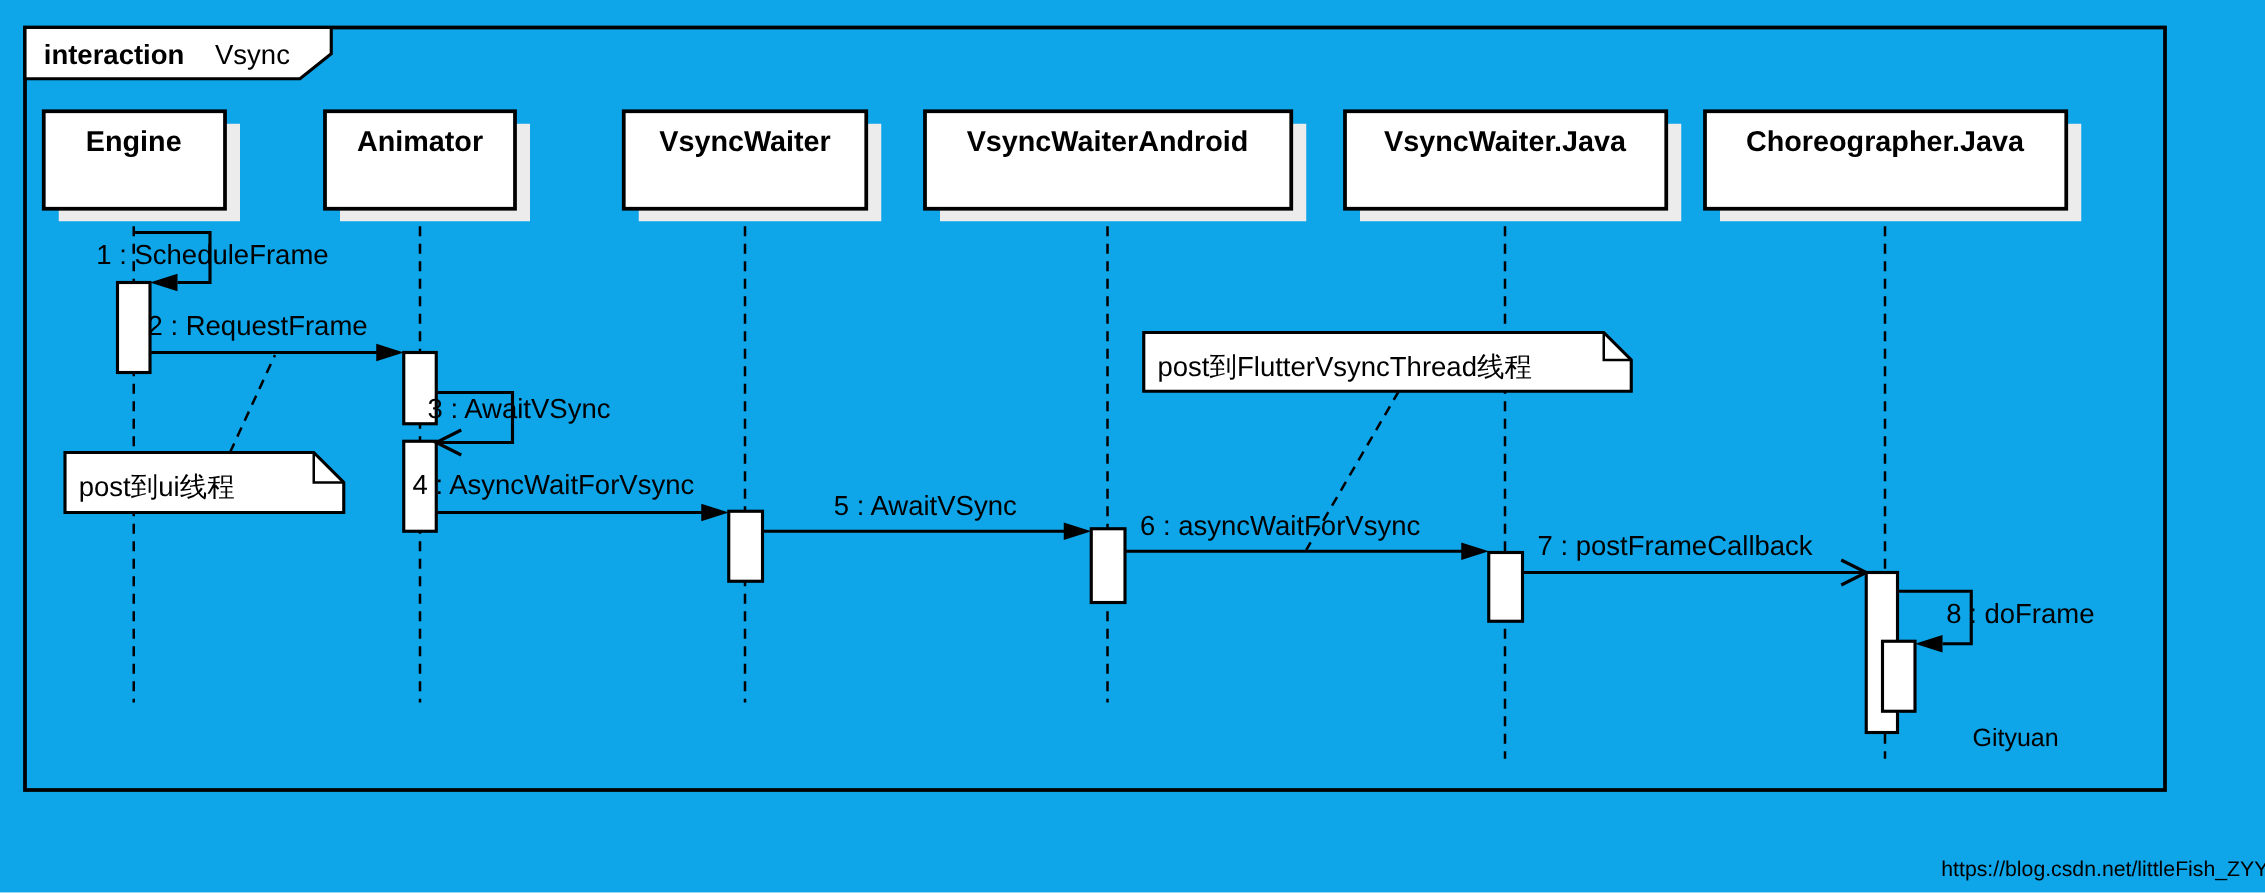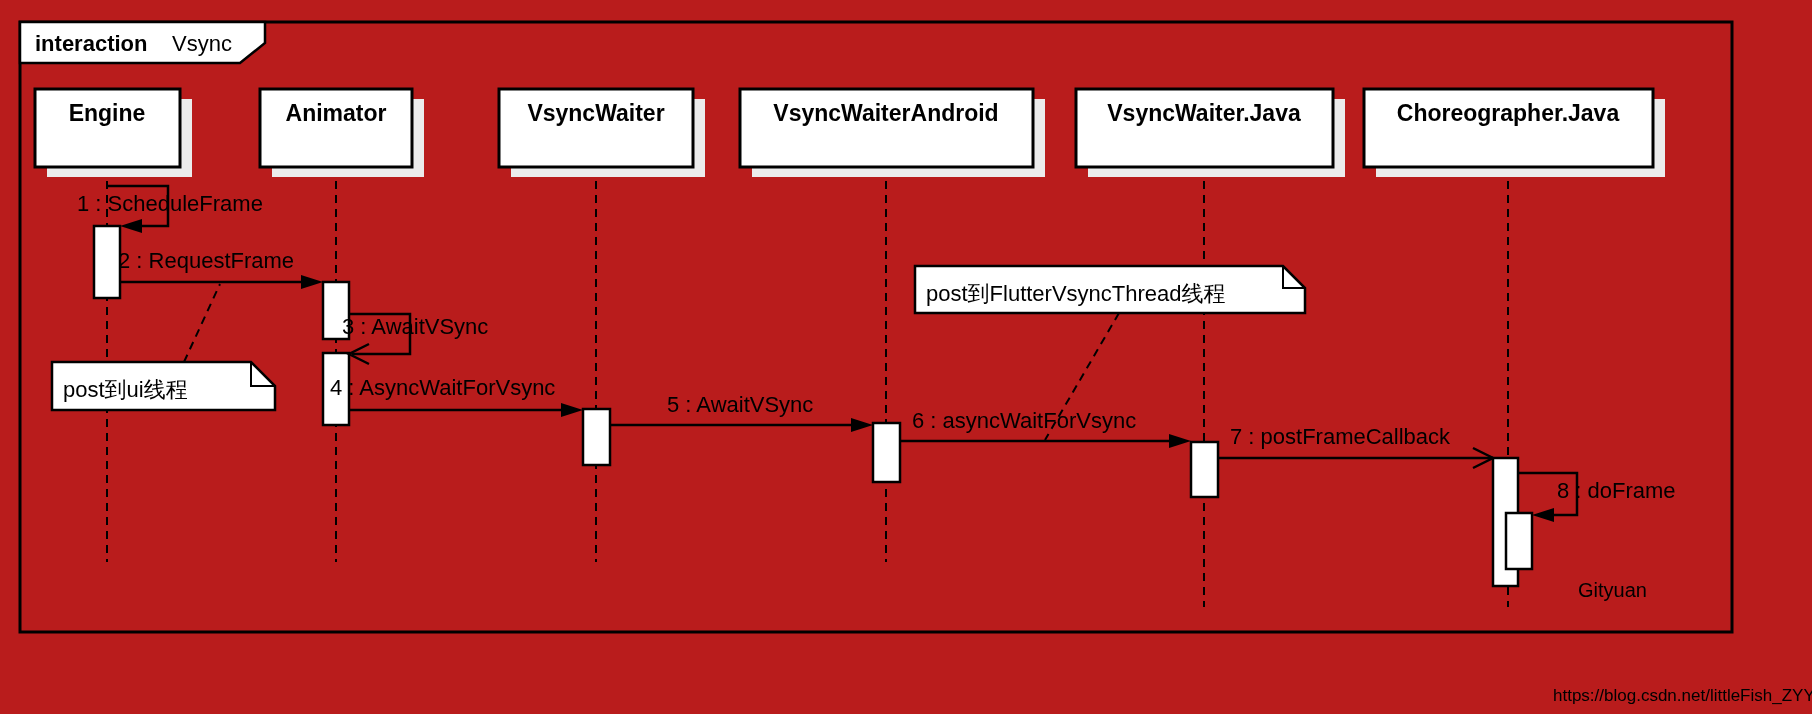--- a/index.html
+++ b/index.html
@@ -1,16 +1,16 @@
 <!DOCTYPE html>
 <html><head>
 <meta charset="utf-8">
 <style>
   html,body { margin:0; padding:0; background:#ffffff; }
-  .stage { position:relative; width:1812px; height:714px; background:#b91c1c; overflow:hidden; }
+  .stage { position:relative; width:1812px; height:714px; background:#0ea5e9; overflow:hidden; }
   svg { display:block; }
   text { font-family:"Liberation Sans","DejaVu Sans",sans-serif; fill:#000; }
   .frame-border { fill:none; stroke:#000; stroke-width:3; }
   .pentagon { fill:#fff; stroke:#000; stroke-width:2.5; }
   .frame-keyword { font-size:22px; font-weight:bold; }
   .frame-title { font-size:22px; }
   .shadow { stroke:none; }
   .head-box { fill:#fff; stroke:#000; stroke-width:3; }
   .head-label { font-size:23px; font-weight:bold; text-anchor:middle; }
   .lifeline { stroke:#000; stroke-width:2; stroke-dasharray:8 6; fill:none; }

